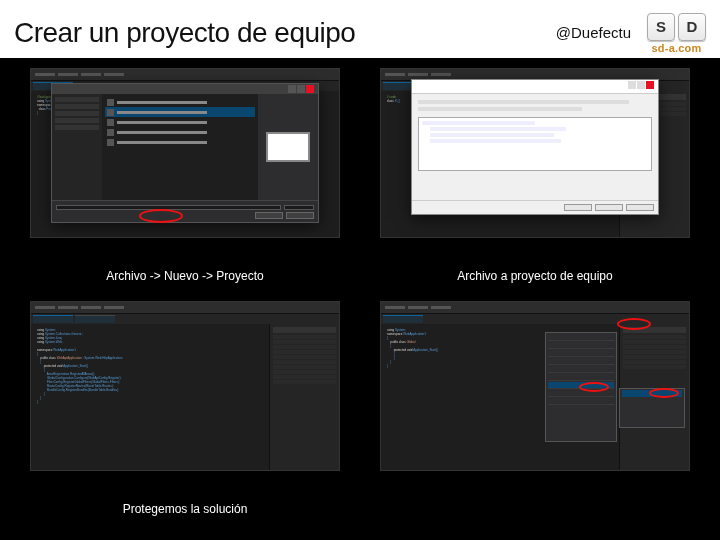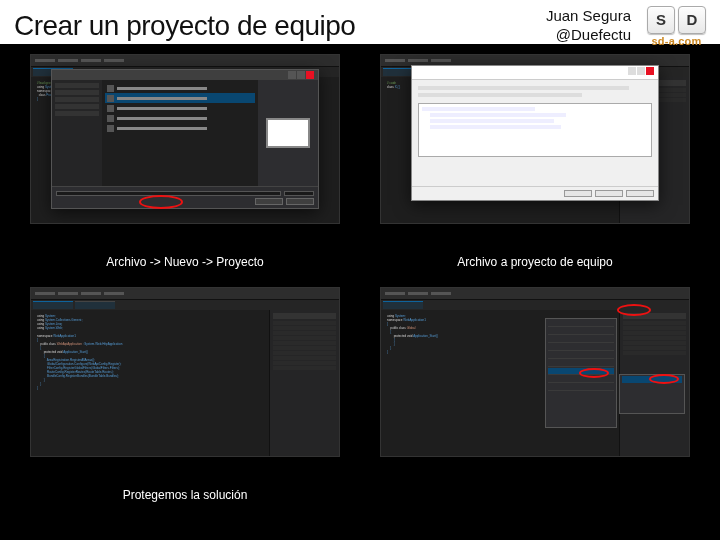--- a/index.html
+++ b/index.html
@@ -10,21 +10,21 @@
     font-family: "Segoe UI", Arial, sans-serif;
     overflow: hidden;
     position: relative;
   }
   .header {
     display: flex;
     align-items: center;
     justify-content: space-between;
     padding: 8px 14px 0 14px;
     background: #fff;
-    height: 44px;
+    height: 58px;
   }
   .title {
     font-size: 28px;
     font-weight: 400;
     color: #111;
     letter-spacing: -0.5px;
   }
   .author {
     text-align: right;
     font-size: 15px;
@@ -226,21 +226,20 @@
 
   .tiny-circle { position:absolute; width:18px; height:10px; border:2px solid #e11; border-radius:50%; }
 </style>
 </head>
 <body>
 
 <div class="header">
   <div class="title">Crear un proyecto de equipo</div>
   <div style="display:flex;align-items:center;gap:8px;">
     <div class="author">
-      <div>Juan Segura</div>
       <div>@Duefectu</div>
     </div>
     <div class="logo-wrap">
       <div class="keys-row">
         <div class="key">S</div>
         <div class="key">D</div>
       </div>
       <div class="logo-text">sd-a.com</div>
     </div>
   </div>

